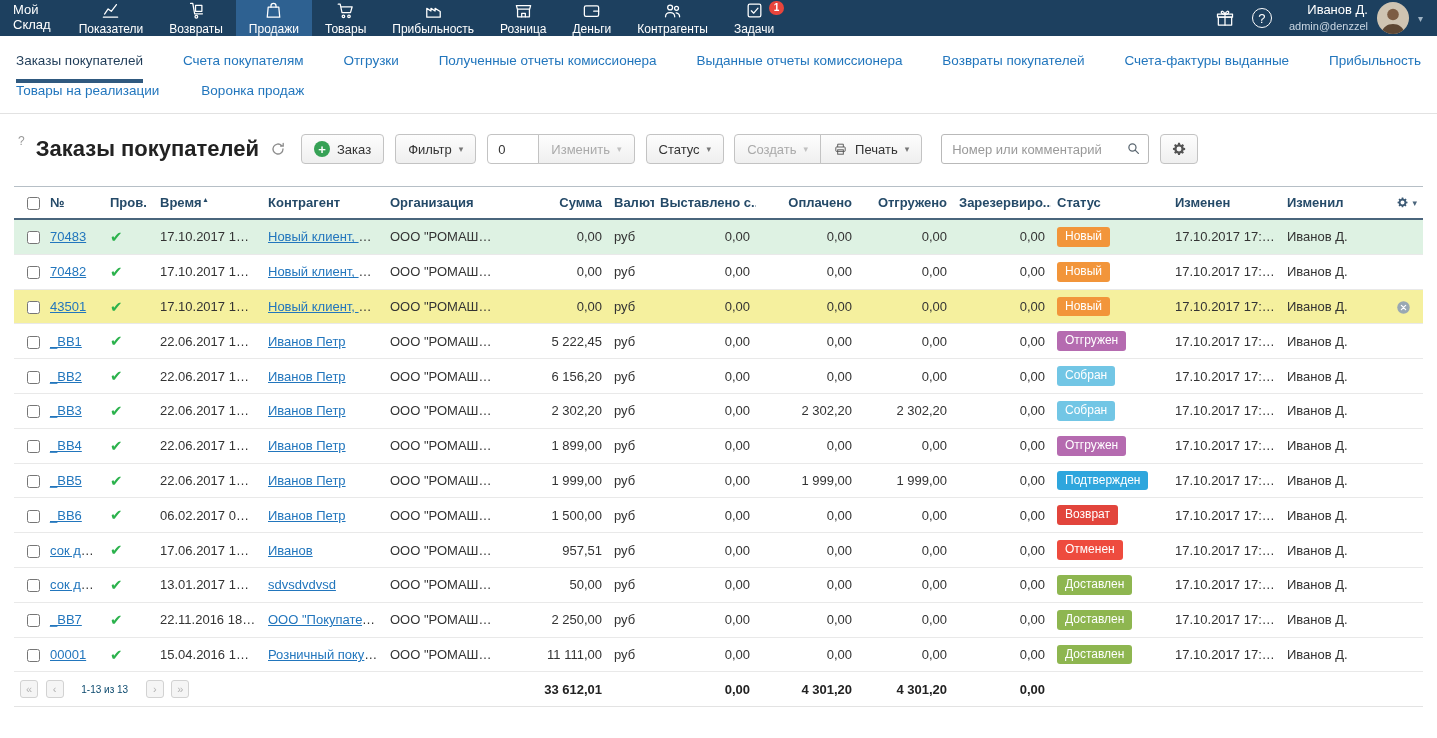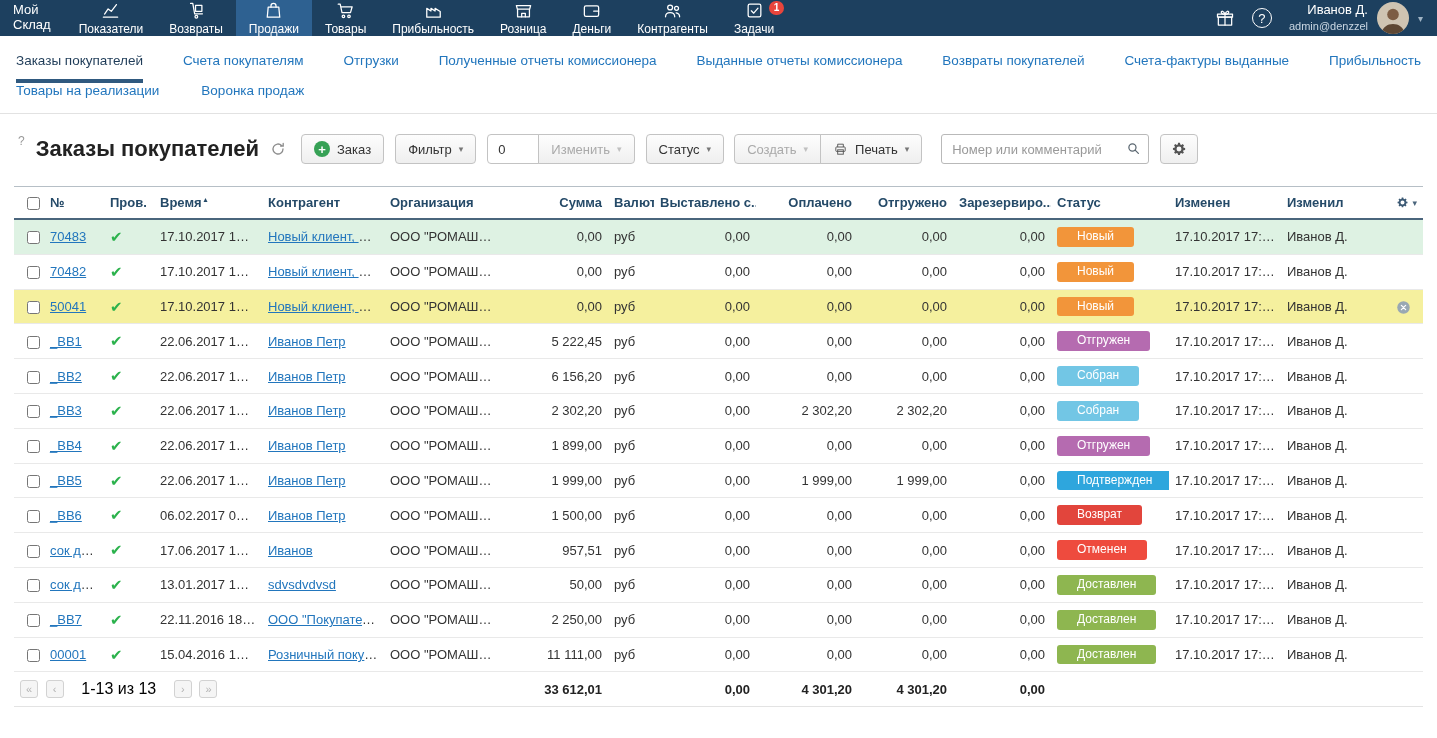--- a/index.html
+++ b/index.html
@@ -58,33 +58,33 @@
   .table-wrap{margin:22px 14px 0}
   table{width:100%;border-collapse:collapse;table-layout:fixed;font-size:13px}
   thead th{font-weight:bold;color:#254a68;text-align:left;padding:8px 6px;border-top:1px solid #b6bfc6;border-bottom:2px solid #4a657c;white-space:nowrap;overflow:hidden;cursor:pointer}
   th.num,td.num{text-align:right}
   tbody td{padding:7px 6px;border-bottom:1px solid #e9e9e9;white-space:nowrap;overflow:hidden;text-overflow:ellipsis;color:#333}
   tbody tr{cursor:pointer}
   tr.hl-green td{background:#def2e3}
   tr.hl-yellow td{background:#f5f09e}
   a.cell-link{color:#2276bd;text-decoration:underline;cursor:pointer}
   .check-ic{color:#2bb24c;font-size:15px;font-weight:bold}
-  .badge{display:inline-block;color:#fff;font-size:12px;padding:3px 20px;border-radius:3px;line-height:1.15}
+  .badge{display:inline-block;color:#fff;font-size:12px;padding:3px 8px;border-radius:3px;line-height:1.15}
   .sort-ic{font-size:8px;vertical-align:top;margin-left:2px;color:#254a68}
   .gear-head{display:flex;align-items:center;justify-content:flex-end;gap:3px}
   .gear-head .caret{font-size:9px;color:#4a657c}
   input[type=checkbox]{width:13px;height:13px;margin-left:7px;cursor:pointer;vertical-align:middle}
   .row-close{display:inline-flex;cursor:pointer;vertical-align:middle}
   td.c-close{text-align:right;padding-right:12px}
 
   
   tfoot td{border-top:1px solid #aab4bd;border-bottom:1px solid #e3e3e3;padding:8px 6px;font-weight:bold;color:#222;white-space:nowrap}
   .pager-cell{font-weight:normal;color:#555}
   .pg{display:inline-flex;align-items:center;justify-content:center;width:18px;height:18px;border:1px solid #d2d2d2;background:#f5f5f5;color:#b3b3b3;border-radius:3px;font-size:11px;margin-right:4px;vertical-align:middle;font-weight:normal;cursor:default}
-  .pager-range{font-size:16px;color:#000000;margin:0 14px 0 10px;vertical-align:middle;font-weight:normal}
+  .pager-range{font-size:10px;color:#0c4a6e;margin:0 14px 0 10px;vertical-align:middle;font-weight:normal}
 </style>
 </head>
 <body>
 
 <header class="topnav">
   <div class="logo">
     <div>Мой</div>
     <div>Склад</div>
   </div>
   <nav class="nav-items" id="nav-items">
@@ -363,21 +363,21 @@
           <td class="num">0,00</td>
           <td class="num">0,00</td>
           <td class="num">0,00</td>
           <td><span class="badge" style="background:#f2953a">Новый</span></td>
           <td>17.10.2017 17:12</td>
           <td>Иванов Д.</td>
           <td class="c-close"></td>
         </tr>
         <tr class="hl-yellow">
           <td><input type="checkbox" style=""></td>
-          <td><a class="cell-link">50041</a></td>
+          <td><a class="cell-link">43501</a></td>
           <td><span class="check-ic">✔</span></td>
           <td>17.10.2017 13:21</td>
           <td><a class="cell-link">Новый клиент, источ...</a></td>
           <td>ООО "РОМАШКА"</td>
           <td class="num">0,00</td>
           <td>руб</td>
           <td class="num">0,00</td>
           <td class="num">0,00</td>
           <td class="num">0,00</td>
           <td class="num">0,00</td>

